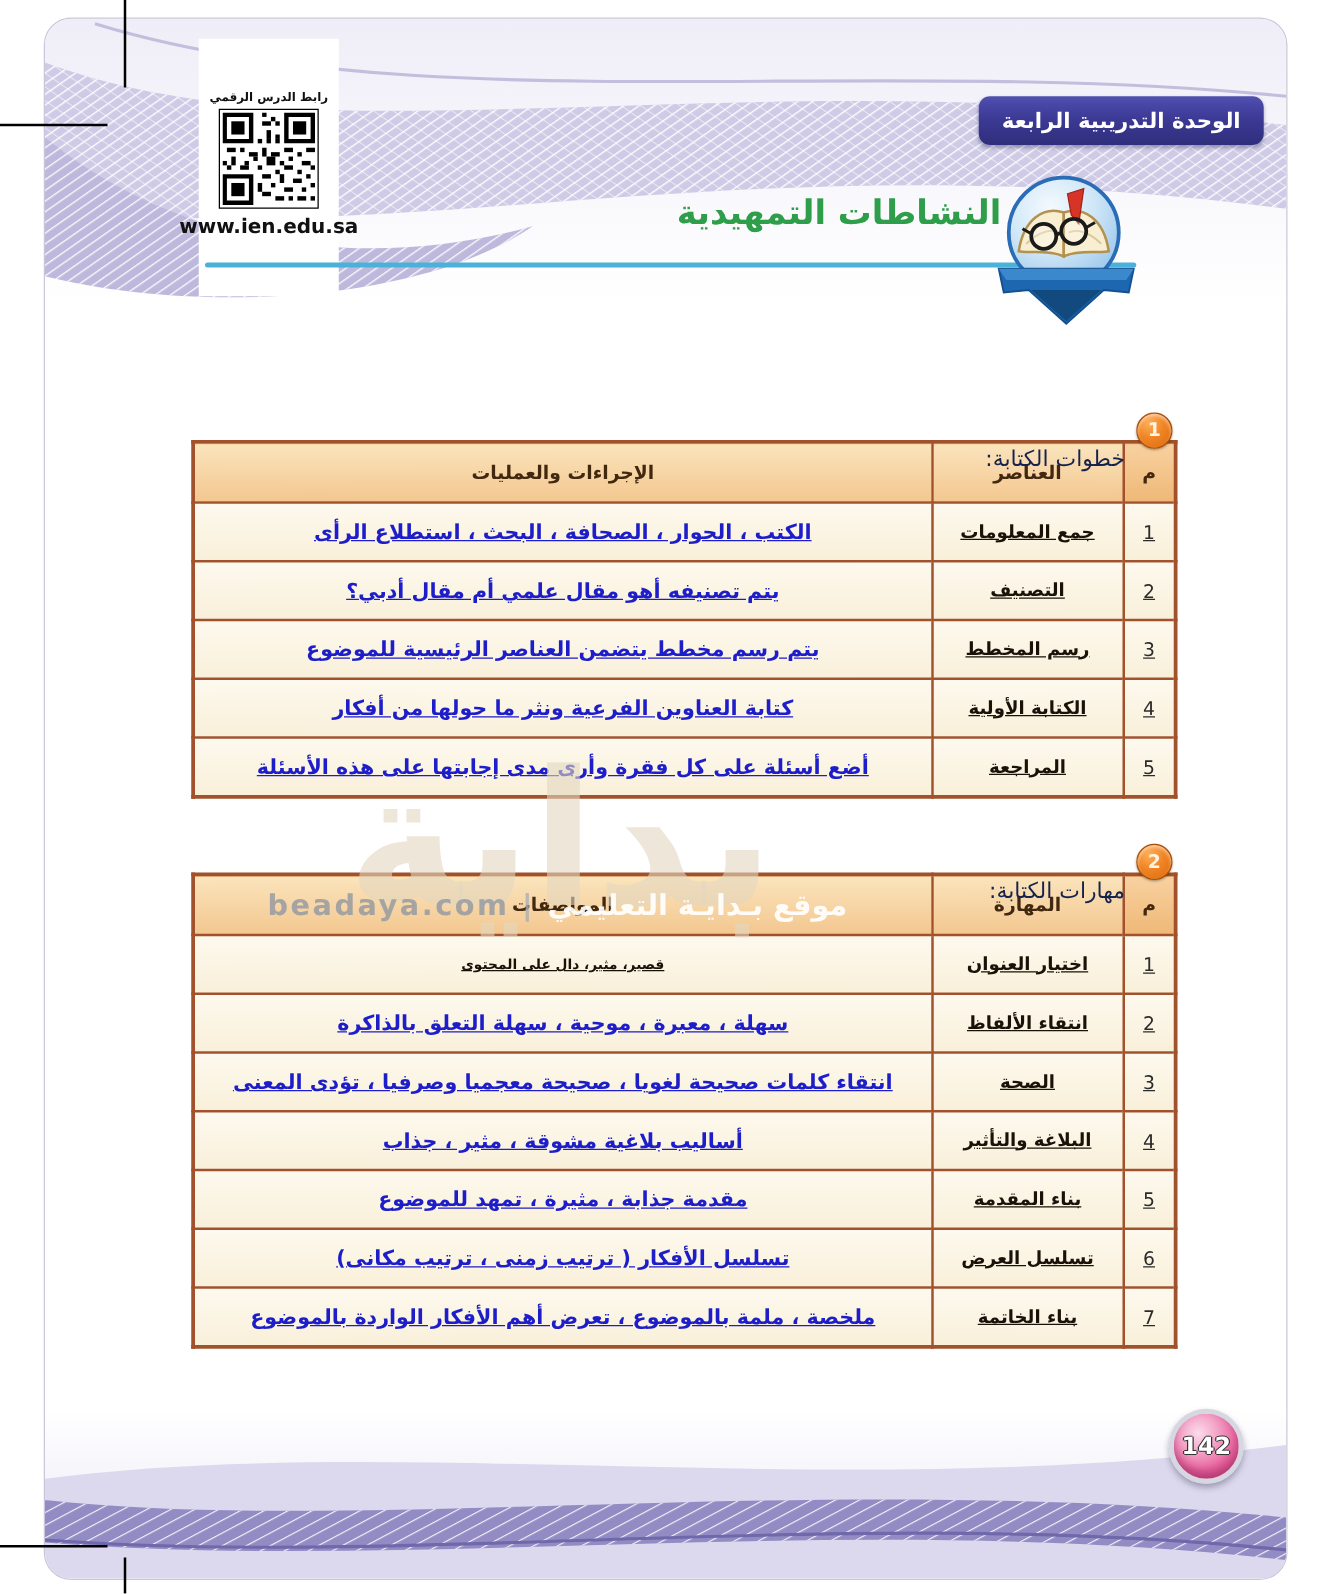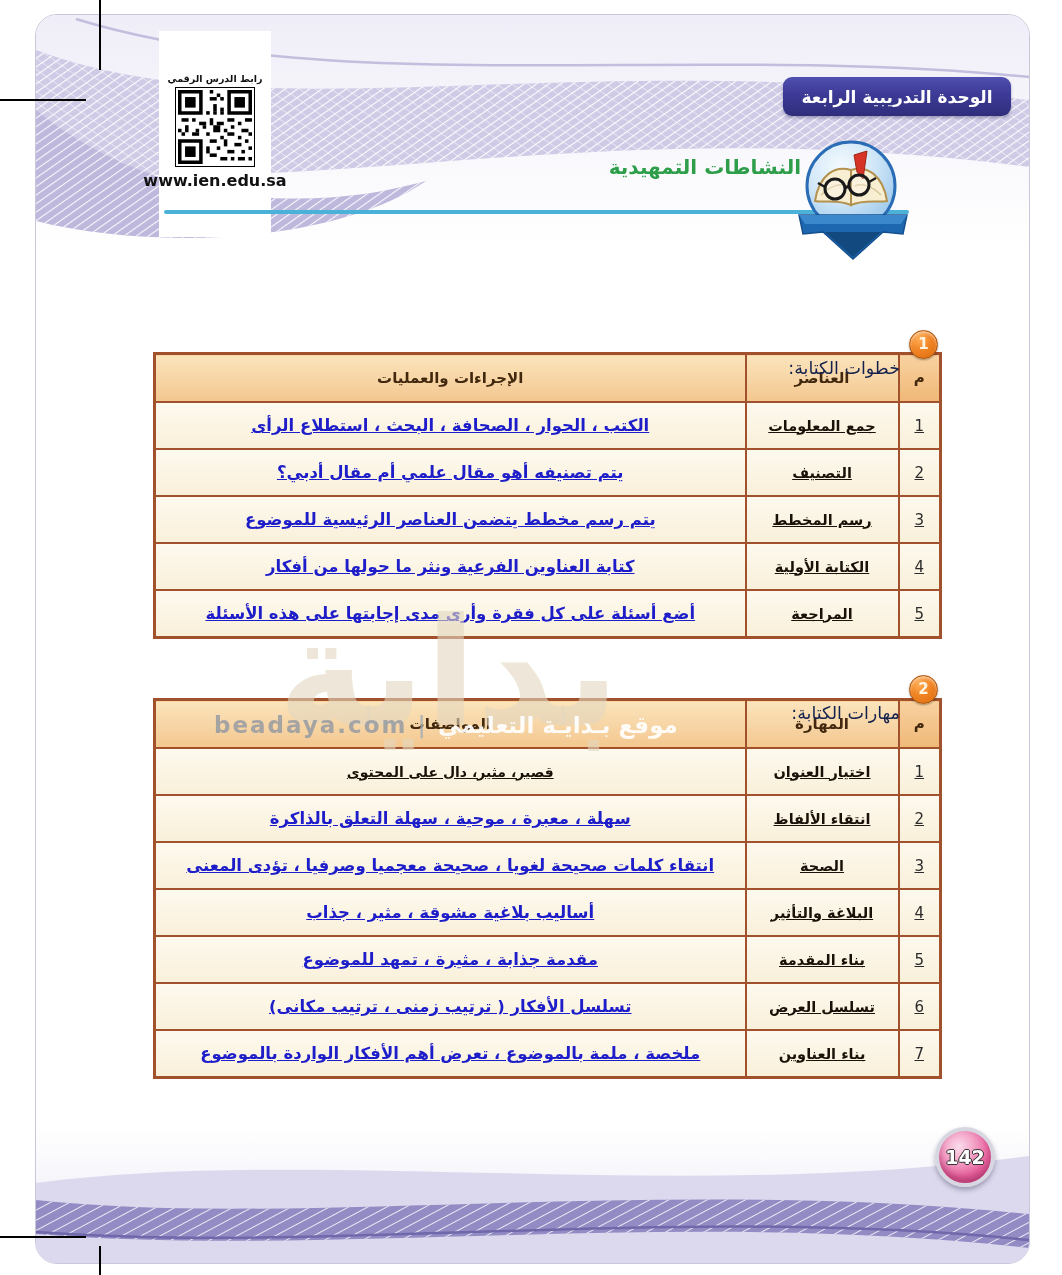--- a/index.html
+++ b/index.html
@@ -25,21 +25,21 @@
   .qr-box{margin-top:3px;border:1.5px solid #000;background:#fff;padding:2px;line-height:0;}
   .qr-url{margin-top:4px;font-size:16px;font-weight:bold;color:#111;}
 
   
   .unit-banner{position:absolute;left:747px;top:62px;width:228px;height:39px;border-radius:9px;
                background:linear-gradient(180deg,#514fb0 0%,#3c3a95 45%,#2f2e7c 100%);
                box-shadow:0 2px 3px rgba(40,40,90,.35);display:flex;align-items:center;justify-content:center;
                color:#fff;font-weight:bold;font-size:17px;direction:rtl;z-index:4;}
 
   
-  .lesson-title{position:absolute;right:228px;top:140px;font-size:20px;font-weight:bold;color:#2e9e4b;
+  .lesson-title{position:absolute;right:228px;top:140px;font-size:27px;font-weight:bold;color:#2e9e4b;
                 direction:rtl;z-index:4;text-shadow:0 1px 0 #fff;}
   .title-rule{position:absolute;left:128px;top:195px;width:745px;height:4px;background:#4ab1d8;
               border-radius:2px;z-index:3;}
   .lesson-icon{position:absolute;left:755px;top:124px;z-index:5;}
 
   .instruction{position:absolute;right:91px;top:246px;font-size:17.5px;font-weight:bold;color:#14224e;
                direction:rtl;z-index:4;}
 
   .section{position:absolute;right:91px;display:flex;align-items:center;gap:9px;direction:rtl;z-index:4;}
   .section.s1{top:295px;} .section.s2{top:640px;}
@@ -56,21 +56,21 @@
   #table1{top:337px;} #table2{top:683px;}
   .dtable th,.dtable td{border:2px solid #a1512b;text-align:center;vertical-align:middle;
           padding:1px 4px;overflow:hidden;}
   .dtable th{height:44px;background:linear-gradient(180deg,#fbe4bc 0%,#f3c78f 100%);
           font-weight:bold;font-size:15px;color:#42280e;}
   .dtable th.col-no{background:linear-gradient(180deg,#f8d1a0 0%,#efb877 100%);}
   .dtable td{height:43px;background:linear-gradient(180deg,#fdf9ee 0%,#f9f0da 100%);text-decoration:underline;}
   .cell-no{font-size:15px;color:#2b2b2b;}
   .cell-key{font-weight:bold;font-size:14.5px;color:#1a1208;}
   .cell-value{font-weight:bold;font-size:16.5px;color:#1d1dc9;}
-  .cell-value.ink-black{color:#1a1208;font-size:14px;}
+  .cell-value.ink-black{color:#1a1208;font-size:11px;}
 
   
   .wm-logo{position:absolute;left:125px;top:538px;width:575px;height:240px;z-index:6;
            font-size:150px;font-weight:bold;color:rgba(226,215,191,.6);direction:rtl;
            display:flex;align-items:center;justify-content:center;pointer-events:none;}
   .wm-line{position:absolute;left:138px;top:697px;z-index:6;direction:ltr;white-space:nowrap;
            font-size:23px;font-weight:bold;letter-spacing:2px;pointer-events:none;margin-left:40px;}
   .wm-line .latin{color:rgba(150,155,162,.85);}
   .wm-line .sep{color:rgba(170,174,180,.8);padding:0 10px;}
   .wm-line .arab{color:rgba(255,255,255,.92);}
@@ -317,21 +317,21 @@
             <td class="cell-key">بناء المقدمة</td>
             <td class="cell-value">مقدمة جذابة ، مثيرة ، تمهد للموضوع</td>
           </tr>
           <tr>
             <td class="cell-no">6</td>
             <td class="cell-key">تسلسل العرض</td>
             <td class="cell-value">تسلسل الأفكار ( ترتيب زمنى ، ترتيب مكانى)</td>
           </tr>
           <tr>
             <td class="cell-no">7</td>
-            <td class="cell-key">بناء العناوين</td>
+            <td class="cell-key">بناء الخاتمة</td>
             <td class="cell-value">ملخصة ، ملمة بالموضوع ، تعرض أهم الأفكار الواردة بالموضوع</td>
           </tr>
         </tbody>
     </table>
 
     <div class="wm-logo">بداية</div>
     <div class="wm-line">
       <span class="latin">beadaya.com</span><span class="sep">|</span><span class="arab">موقع بـدايـة التعليمي</span>
     </div>
 

